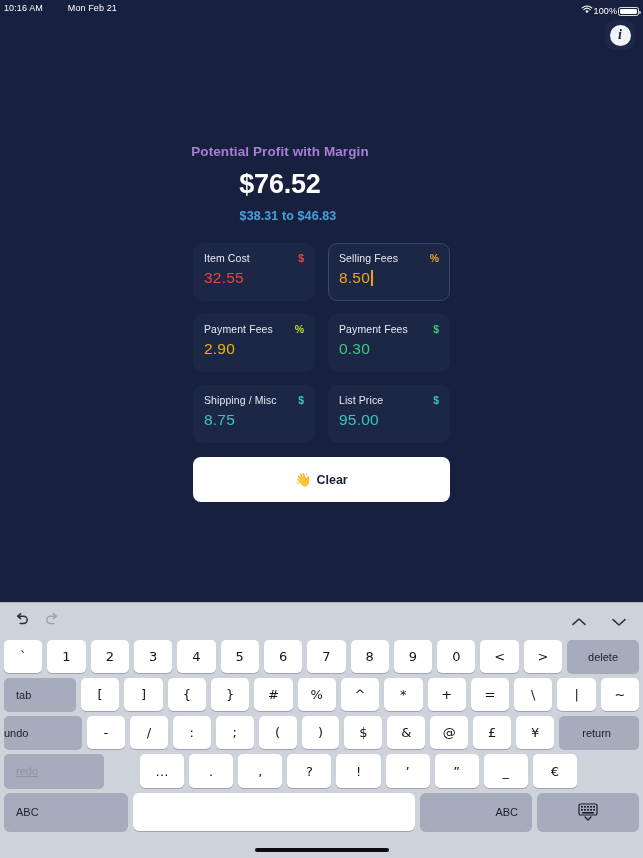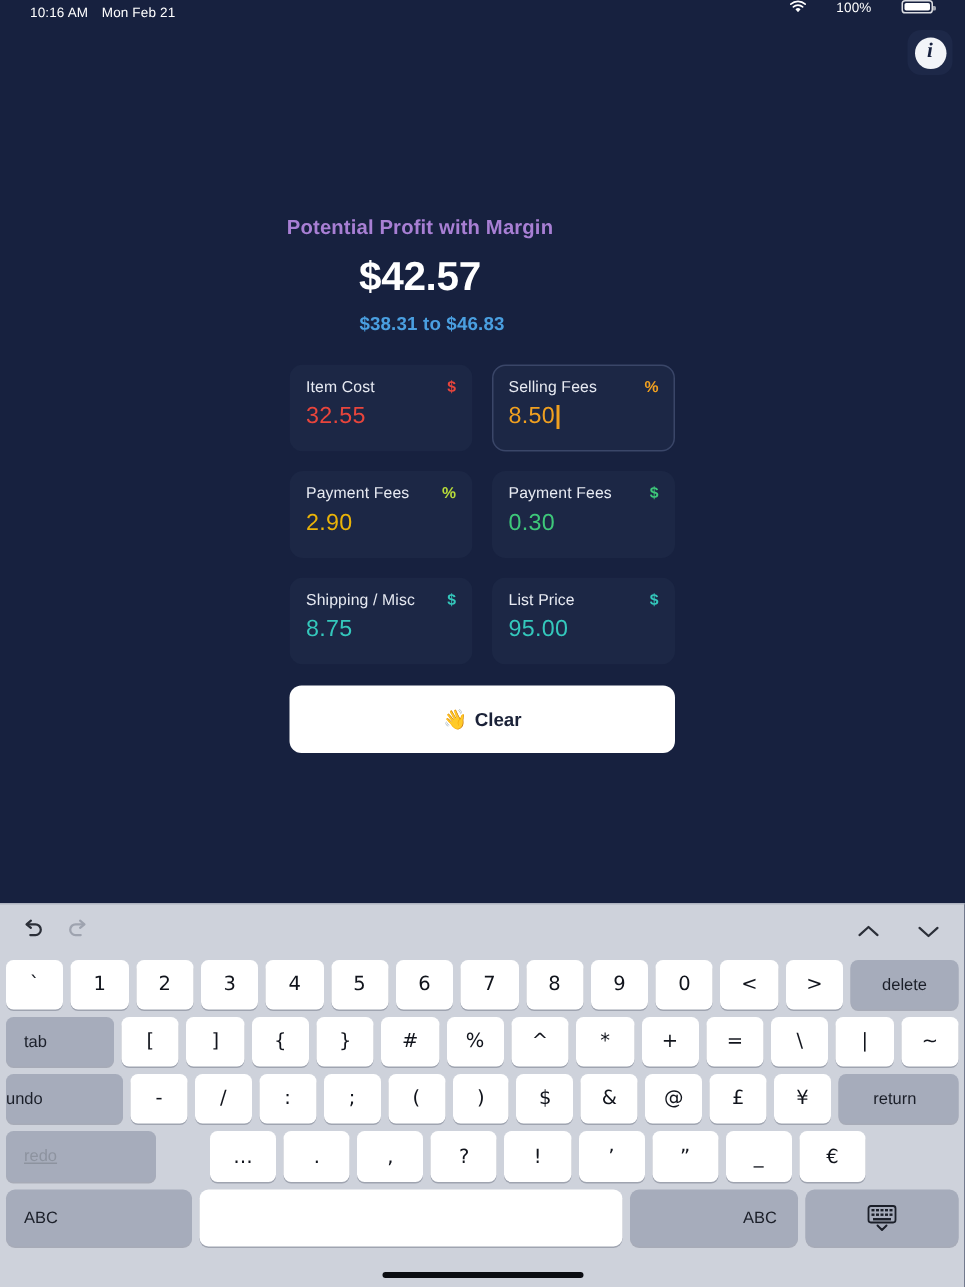--- a/index.html
+++ b/index.html
@@ -16,24 +16,24 @@
     width: 643px; height: 602px;
     background: #17213f;
   }
 
   
   .statusbar {
     position: absolute; left: 0; top: 0; width: 643px; height: 16px;
     display: flex; align-items: center;
     color: #ffffff; font-size: 9px; letter-spacing: .1px;
   }
-  .sb-left { display: flex; align-items: center; gap: 9px; padding-left: 20px; }
+  .sb-left { display: flex; align-items: center; gap: 25px; padding-left: 4px; }
   .sb-right {
-    position: absolute; right: 21px; top: 0; height: 16px;
-    display: flex; align-items: flex-start; gap: 20px;
+    position: absolute; right: 4px; top: 0; height: 16px;
+    display: flex; align-items: flex-end; gap: 1px;
   }
   .wifi-icon { display: block; }
   .batt {
     position: relative; width: 21px; height: 9px;
     border: 1px solid rgba(255,255,255,.85); border-radius: 2.4px;
     padding: 1px;
   }
   .batt::after {
     content: ""; position: absolute; right: -3px; top: 3px;
     width: 1.6px; height: 3px; border-radius: 0 1px 1px 0;
@@ -185,21 +185,21 @@
         </span>
     </div>
   </div>
 
   <div class="info-btn">
     <div class="info-circle">i</div>
   </div>
 
   <div class="hero">
     <div class="hero-title">Potential Profit with Margin</div>
-    <div class="hero-amount">$42.57</div>
+    <div class="hero-amount">$76.52</div>
     <div class="hero-range">$38.31 to $46.83</div>
   </div>
 
   <div class="grid" id="grid">
       <div class="card">
         <div class="card-head">
           <span class="card-label">Item Cost</span>
           <span class="card-unit" style="color: rgb(232, 69, 60);">$</span>
         </div>
         <div class="card-value" style="color: rgb(232, 69, 60);">

